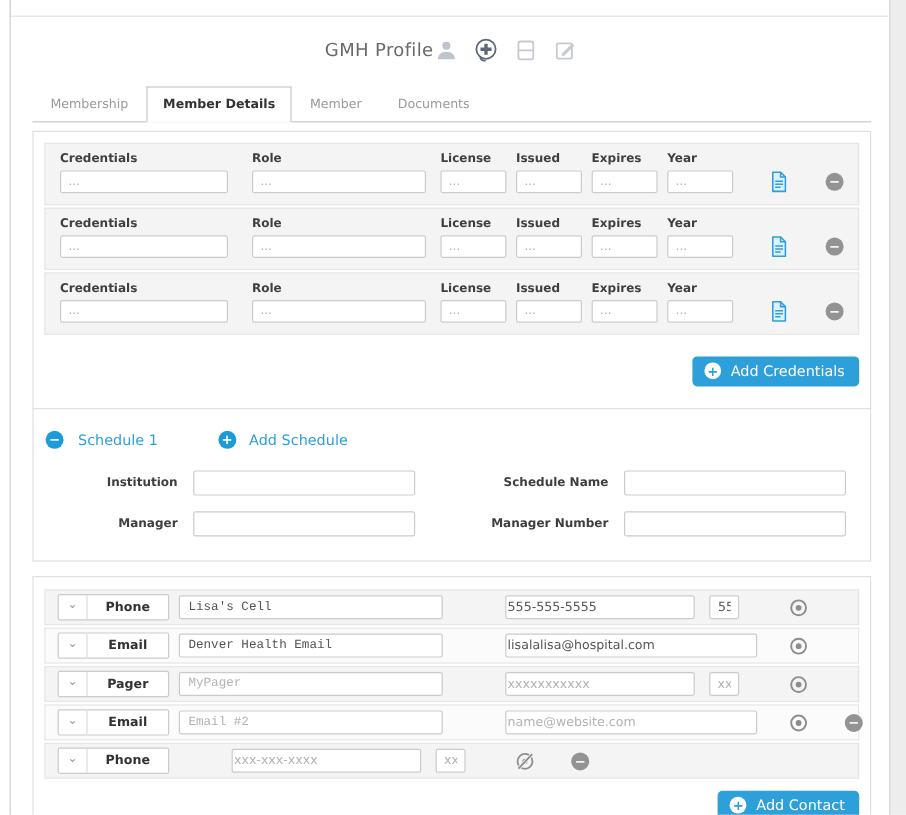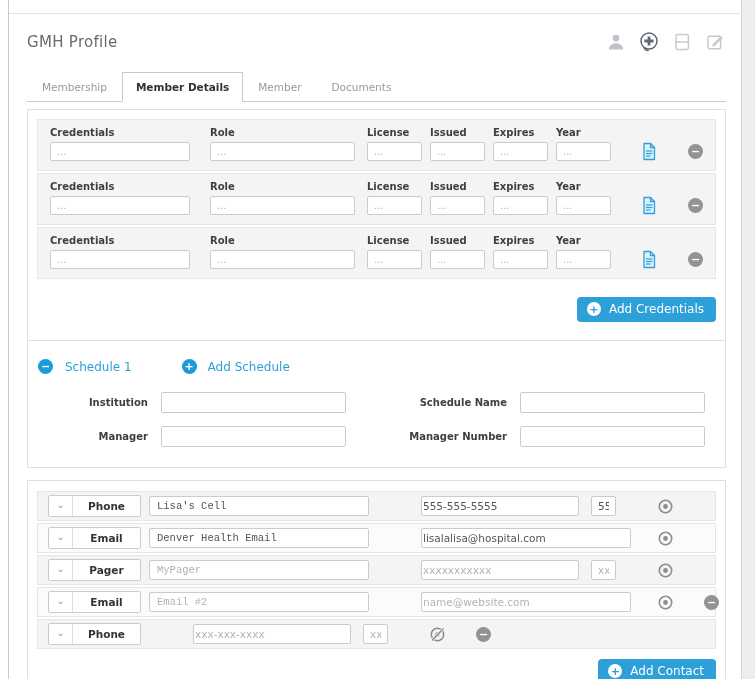--- a/index.html
+++ b/index.html
@@ -5,21 +5,21 @@
   * { margin:0; padding:0; box-sizing:border-box; }
   html,body { width:755px; height:679px; background:#fff; overflow:hidden;
     font-family:"DejaVu Sans","Liberation Sans",sans-serif; color:#555; }
   .right-strip { position:absolute; top:0; right:0; width:14px; height:679px;
     background:#ededed; border-left:1px solid #d6d6d6; }
   .left-line { position:absolute; top:0; left:8px; width:1px; height:679px; background:#c9c9c9; }
   .card { position:absolute; top:13px; left:9px; right:15px; bottom:0;
     border-top:1px solid #e2e2e2; background:#fff; padding:15px 14px 0 18px; overflow:hidden; }
 
   
-  .card-head { display:flex; justify-content:space-between; align-items:flex-start; height:30px; }
+  .card-head { display:flex; justify-content:center; align-items:flex-start; height:30px; }
   .page-title { font-size:15px; color:#66696e; letter-spacing:.3px; padding-top:4px; }
   .head-icons { display:flex; align-items:center; gap:11px; padding-top:2px; }
   .hicon { display:inline-flex; width:22px; height:22px; align-items:center; justify-content:center; cursor:pointer; }
 
   
   .tabbar { display:flex; align-items:flex-end; border-bottom:1px solid #c9c9c9; margin-top:13px; }
   .tab { font-size:10.5px; color:#9a9a9a; padding:8px 15px; cursor:pointer; white-space:nowrap; }
   .tab.active { border:1px solid #c9c9c9; border-bottom:1px solid #fff; margin-bottom:-1px;
     background:#fff; color:#333; font-weight:bold; padding:8px 13px; }
 

